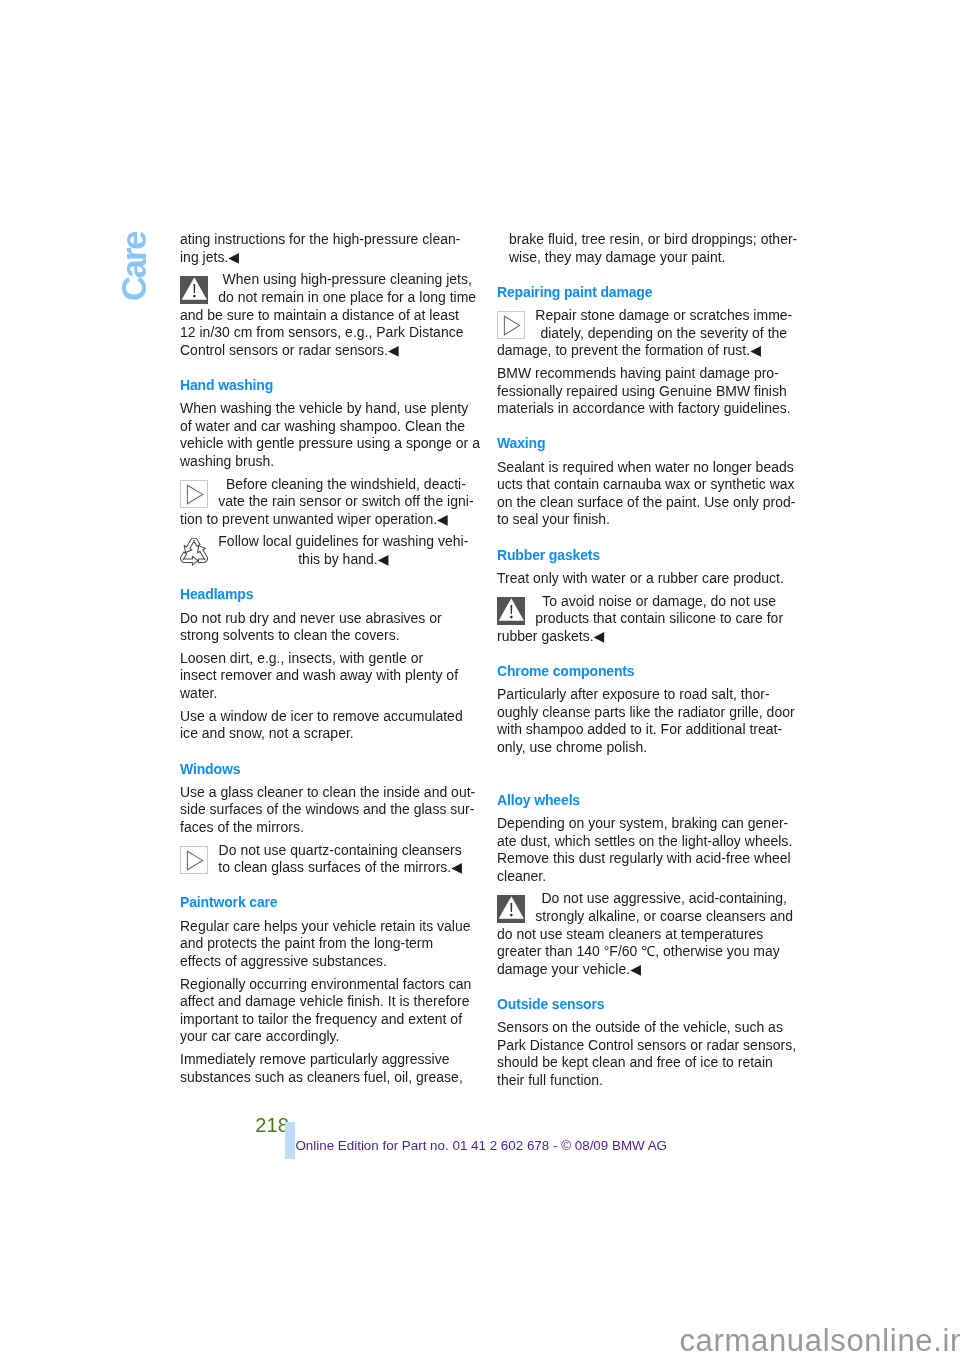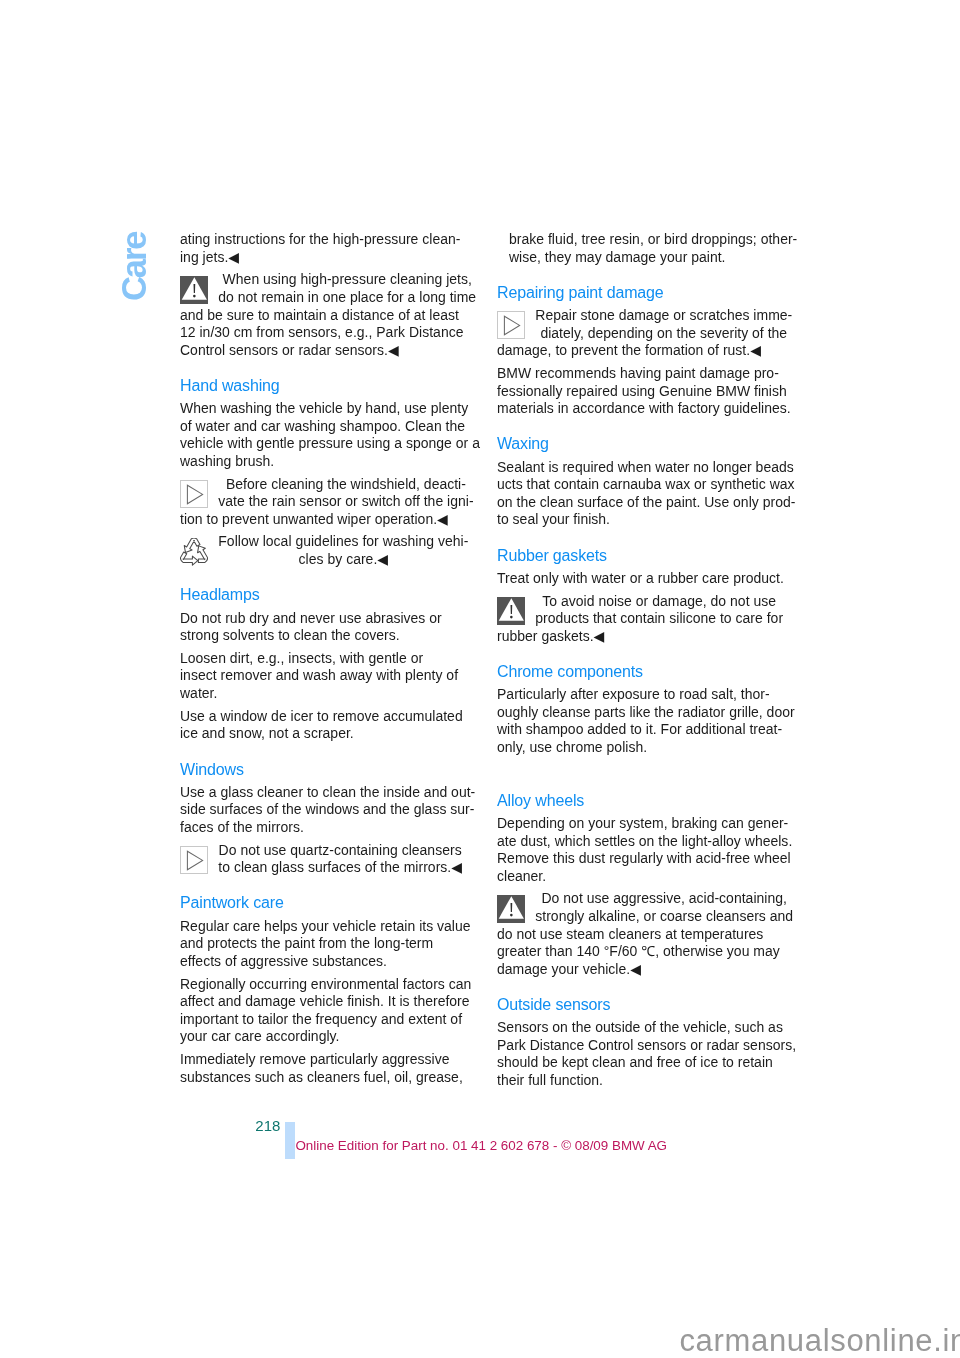--- a/index.html
+++ b/index.html
@@ -12,29 +12,29 @@
   .tab-care{
     position:absolute; left:121px; top:301px;
     font-size:34.5px; font-weight:bold; color:#88c5f8;
     transform:rotate(-90deg); transform-origin:0 0;
     white-space:nowrap; letter-spacing:-2.1px; line-height:26px;
   }
 
   .blk{position:absolute; font-size:13.98px; line-height:17.55px; color:#1c1c1c;
        letter-spacing:0.02px;}
   .ln{white-space:nowrap; height:17.55px;}
-  .heading{position:absolute; font-size:16px; font-weight:normal; color:#0f8ef2;
+  .heading{position:absolute; font-size:14px; font-weight:bold; color:#0f8ef2;
            line-height:17.55px; white-space:nowrap; letter-spacing:-0.15px; height:17.55px;}
 
   .iconwrap{position:absolute; left:0px; width:28px; height:28px; line-height:0;}
   .ind{padding-left:38.3px;text-align:center;}
 
-  .pagenum{position:absolute; font-size:15px; line-height:17.55px; color:#0f766e; letter-spacing:0.1px;}
+  .pagenum{position:absolute; font-size:20px; line-height:17.55px; color:#4d7c0f; letter-spacing:0.1px;}
   .pagebar{position:absolute; background:#bddcfc;}
-  .footer{position:absolute; font-size:13.4px; line-height:17.55px; color:#be185d; white-space:nowrap;}
+  .footer{position:absolute; font-size:13.4px; line-height:17.55px; color:#4c1d95; white-space:nowrap;}
   .watermark{position:absolute; font-size:31px; color:#999999; white-space:nowrap; letter-spacing:0.68px; line-height:26px;}
 
 </style>
 </head>
 <body>
 
 <div class="page">
 <div class="tab-care">Care</div>
 <div class="blk" style="left:180.00px;top:231.18px">
       <div class="ln">ating instructions for the high-pressure clean-</div>
@@ -71,21 +71,21 @@
     </div>
 <div class="blk" style="left:180.00px;top:533.47px">
       <span class="iconwrap" style="top:4.15px"><svg viewBox="0 0 28 28" width="28" height="28">
           <g fill="none" stroke="#4a4a4a" stroke-width="1.05" stroke-linejoin="round">
             <path transform="rotate(0 14.00 15.00)" d="M19.97 6.54 L16.64 0.78 A5.65 5.65 0 0 0 11.36 0.77 L6.65 8.92 L4.27 7.55 L5.47 14.47 L12.07 12.05 L9.69 10.67 L14.39 2.52 A2.15 2.15 0 0 1 13.61 2.52 L16.94 8.29 Z"></path>
             <path transform="rotate(120 14.00 15.00)" d="M19.97 6.54 L16.64 0.78 A5.65 5.65 0 0 0 11.36 0.77 L6.65 8.92 L4.27 7.55 L5.47 14.47 L12.07 12.05 L9.69 10.67 L14.39 2.52 A2.15 2.15 0 0 1 13.61 2.52 L16.94 8.29 Z"></path>
             <path transform="rotate(240 14.00 15.00)" d="M19.97 6.54 L16.64 0.78 A5.65 5.65 0 0 0 11.36 0.77 L6.65 8.92 L4.27 7.55 L5.47 14.47 L12.07 12.05 L9.69 10.67 L14.39 2.52 A2.15 2.15 0 0 1 13.61 2.52 L16.94 8.29 Z"></path>
           </g>
         </svg></span>
       <div class="ln ind">Follow local guidelines for washing vehi-</div>
-      <div class="ln ind">cles by care.◀</div>
+      <div class="ln ind">this by hand.◀</div>
     </div>
 <div class="heading" style="left:180.00px;top:586.26px">Headlamps</div>
 <div class="blk" style="left:180.00px;top:609.56px">
       <div class="ln">Do not rub dry and never use abrasives or</div>
       <div class="ln">strong solvents to clean the covers.</div>
     </div>
 <div class="blk" style="left:180.00px;top:649.86px">
       <div class="ln">Loosen dirt, e.g., insects, with gentle or</div>
       <div class="ln">insect remover and wash away with plenty of</div>
       <div class="ln">water.</div>

